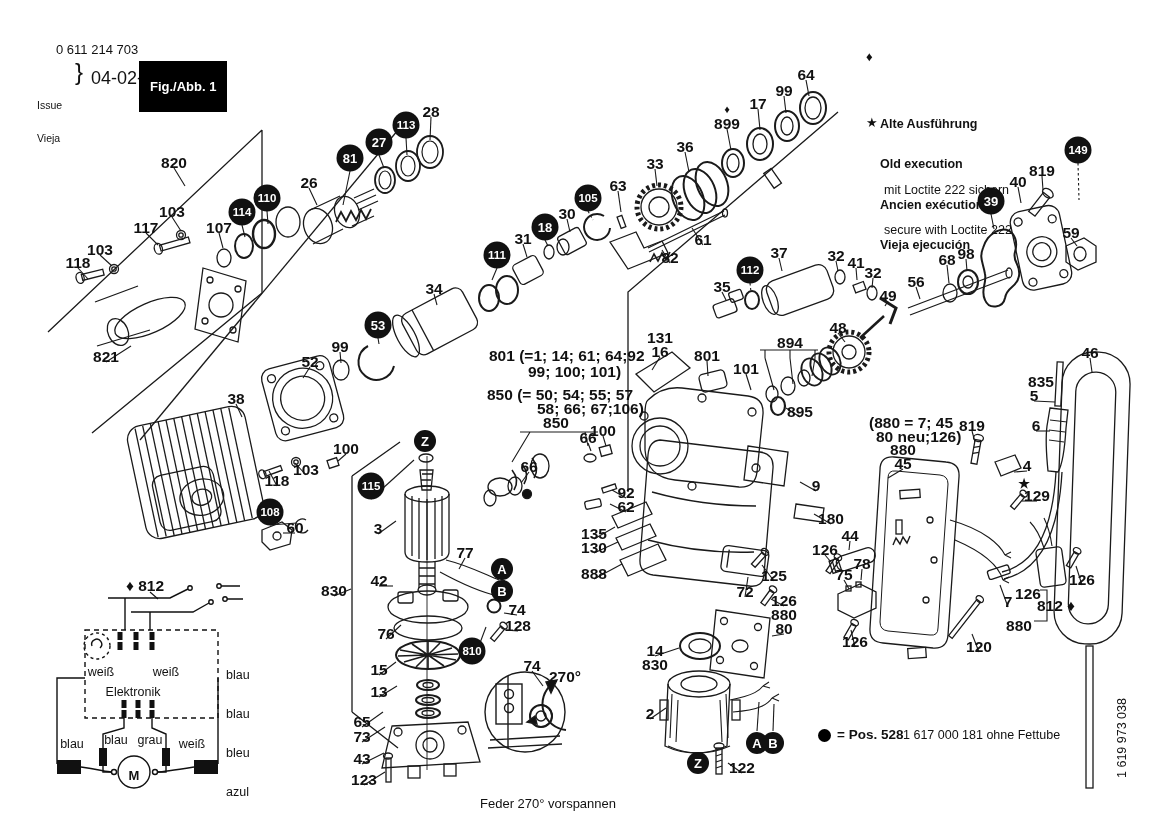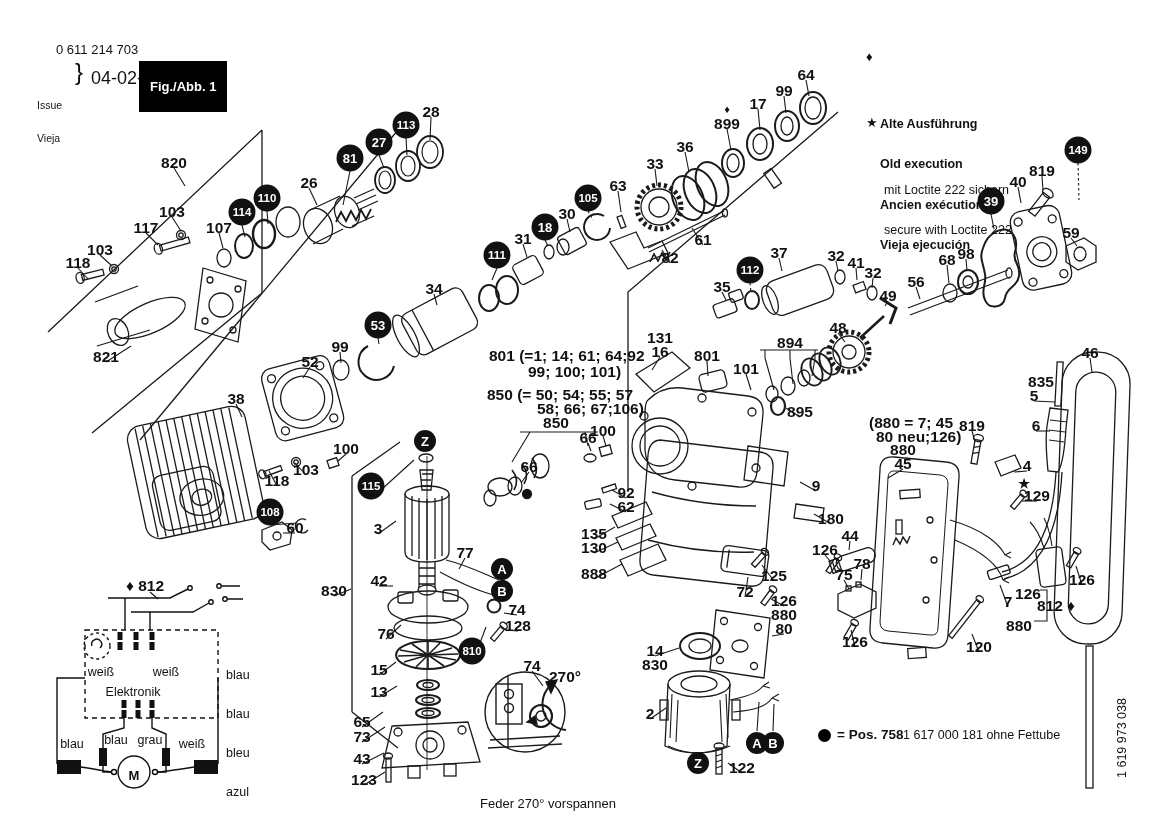--- a/index.html
+++ b/index.html
@@ -771,21 +771,21 @@
   <span class="sym">★</span>
   <div class="lines">
     <div>mit Loctite 222 sichern</div>
     <div>secure with Loctite 222</div>
   </div>
 </div>
 
 <div class="t notes">
   <div class="nrow">
     <span class="bullet"></span>
-    <span class="npos">= Pos. 758</span>
+    <span class="npos">= Pos. 528</span>
     <span class="ntxt">1 617 000 181 ohne Fettube</span>
   </div>
   
   
   
 </div>
 
 <div class="t doccode">1 619 973 038</div>
 
 <div class="t insetcap">

